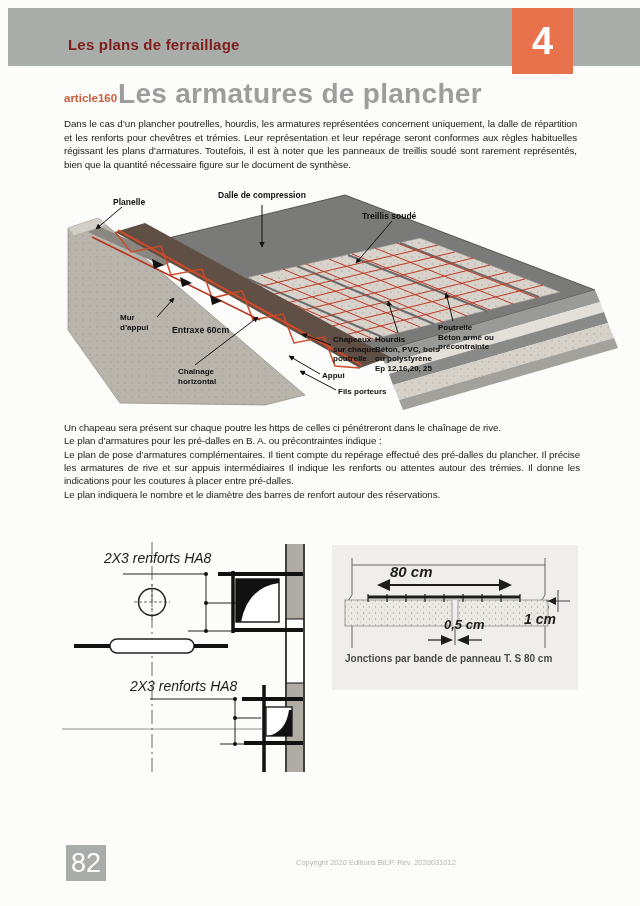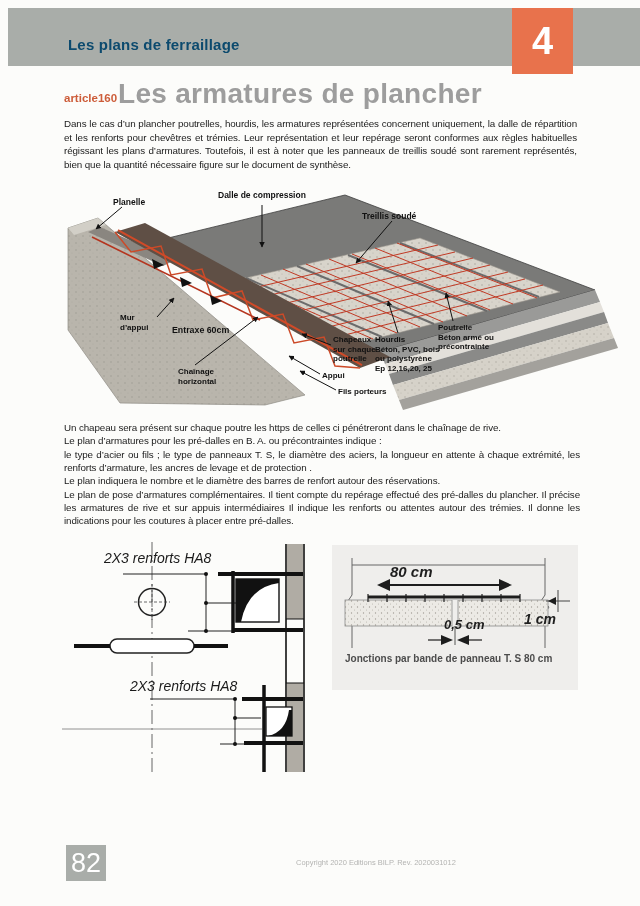--- a/index.html
+++ b/index.html
@@ -1,20 +1,20 @@
 <!DOCTYPE html>
 <html><head>
 <meta charset="utf-8">
 <style>
   html,body{margin:0;padding:0;}
   .page{position:relative;width:640px;height:906px;background:#fcfcfa;overflow:hidden;
         font-family:"Liberation Sans",sans-serif;color:#1b1b1b;}
   
   .header-bar{position:absolute;left:8px;top:8px;width:632px;height:58px;background:#a9ada9;}
-  .header-title{position:absolute;left:60px;top:28px;font-size:15px;font-weight:bold;color:#0c4a6e;letter-spacing:.2px;}
+  .header-title{position:absolute;left:60px;top:28px;font-size:15px;font-weight:bold;color:#7f1d1d;letter-spacing:.2px;}
   .chapter-box{position:absolute;left:512px;top:8px;width:61px;height:66px;background:#e8724c;
                display:flex;align-items:center;justify-content:center;}
   .chapter-num{font-size:38px;font-weight:bold;color:#ffffff;line-height:1;}
   
   .article-id{position:absolute;left:64px;top:92px;font-size:11.5px;font-weight:bold;color:#cd5d3a;}
   .article-title{position:absolute;left:118px;top:78px;font-size:28px;font-weight:bold;color:#9d9d9d;letter-spacing:.3px;}
   
   .intro{position:absolute;left:64px;top:117px;width:513px;font-size:9.8px;line-height:1.38;
          text-align:justify;letter-spacing:-.1px;}
   .bodytext{position:absolute;left:64px;top:421px;width:516px;font-size:9.8px;line-height:1.36;
@@ -159,23 +159,22 @@
 Ep 12,16,20, 25</div>
     <div class="dlabel" style="left:378px;top:138px;">Poutrelle
 Béton armé ou
 précontrainte</div>
   </div>
 
 
   <div class="bodytext">
     <p>Un chapeau sera présent sur chaque poutre les https de celles ci pénétreront dans le chaînage de rive.</p>
     <p>Le plan d’armatures pour les pré-dalles en B. A. ou précontraintes indique :</p>
-    <p>le type d’acier ou fils ; le type de panneaux T. S, le diamètre des aciers, la longueur en attente à chaque extrémité, les renforts d’armature, les ancres de levage et de protection .</p>
+    <p>Le plan de pose d’armatures complémentaires. Il tient compte du repérage effectué des pré-dalles du plancher. Il précise les armatures de rive et sur appuis intermédiaires Il indique les renforts ou attentes autour des trémies. Il donne les indications pour les coutures à placer entre pré-dalles.</p>
     <p>Le plan indiquera le nombre et le diamètre des barres de renfort autour des réservations.</p>
-    <p>Le plan de pose d’armatures complémentaires. Il tient compte du repérage effectué des pré-dalles du plancher. Il précise les armatures de rive et sur appuis intermédiaires Il indique les renforts ou attentes autour des trémies. Il donne les indications pour les coutures à placer entre pré-dalles.</p>
   </div>
 
   <div class="fig-left">
     <svg width="262" height="237" viewBox="0 0 262 237">
 
       <line x1="92" y1="2" x2="92" y2="232" stroke="#555" stroke-width="0.9" stroke-dasharray="14 4 2 4"></line>
 
       <line x1="2" y1="189" x2="202" y2="189" stroke="#777" stroke-width="0.8"></line>
 
       <rect x="227" y="4" width="16" height="75" fill="#b0aca4"></rect>

